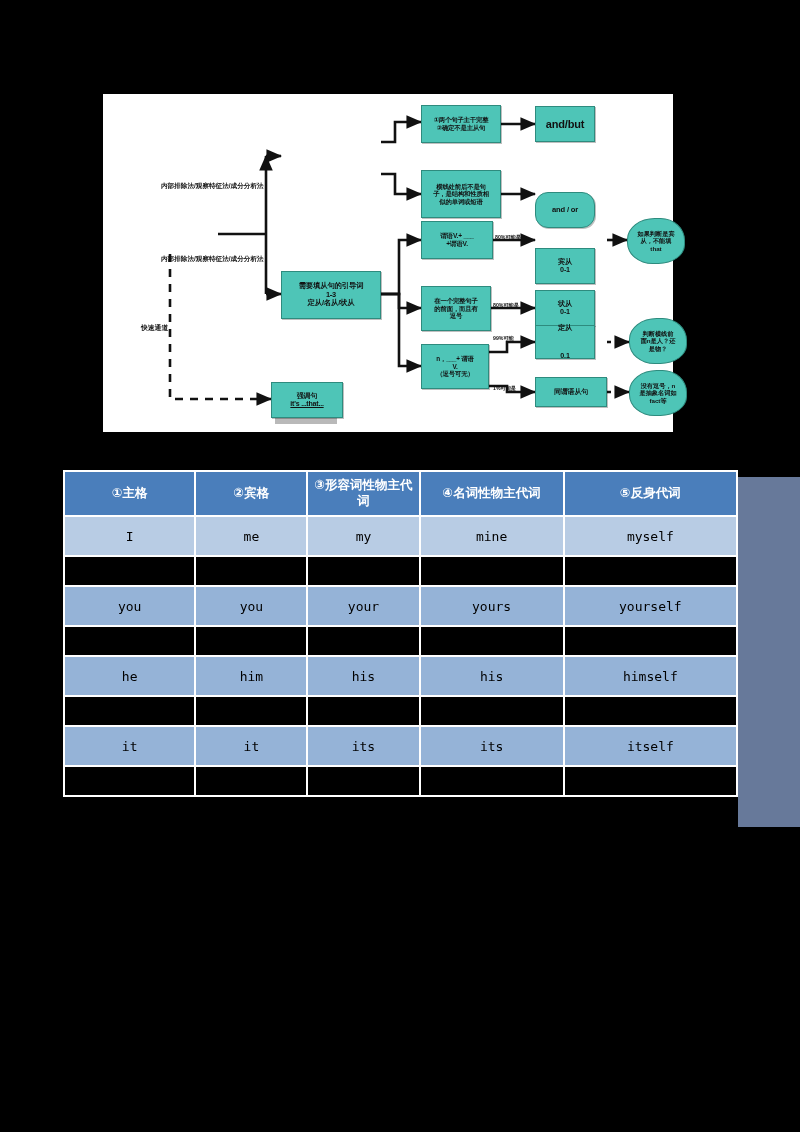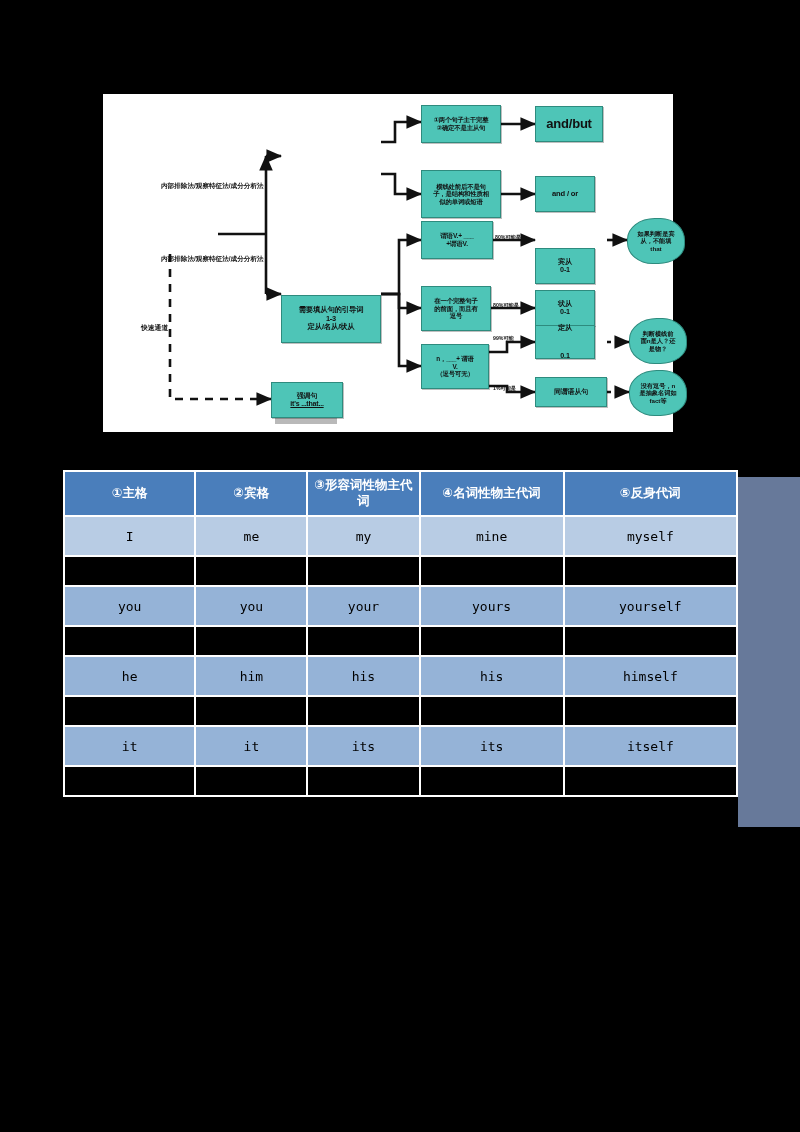--- a/index.html
+++ b/index.html
@@ -107,42 +107,42 @@
         <path d="M504,298 L526,298" marker-end="url(#ah)"></path>
       </g>
 
       <g stroke="#111" stroke-width="2.6" fill="none" stroke-dasharray="8 7">
         <path d="M67,160 L67,305 L168,305" marker-end="url(#ah)"></path>
       </g>
     </svg>
 
 
 
-    <div class="node" style="left:178px;top:177px;width:100px;height:48px;font-size:7.4px;margin-top:24px;">
+    <div class="node" style="left:178px;top:177px;width:100px;height:48px;font-size:7.4px;">
       <span>需要填从句的引导词</span>
       <span>1-3</span>
       <span>定从/名从/状从</span>
     </div>
 
     <div class="node" style="left:318px;top:11px;width:80px;height:38px;font-size:6.4px;">
       <span>①两个句子主干完整</span>
       <span>②确定不是主从句</span>
     </div>
 
     <div class="node wrap" style="left:318px;top:76px;width:80px;height:48px;font-size:6.4px;">
       <span>横线处前后不是句</span>
       <span>子，是结构和性质相</span>
       <span>似的单词或短语</span>
     </div>
 
-    <div class="node" style="left:432px;top:12px;width:68px;height:36px;font-size:13px;">
+    <div class="node" style="left:432px;top:12px;width:60px;height:36px;font-size:11px;">
       <span>and/but</span>
     </div>
 
-    <div class="node" style="left:432px;top:82px;width:60px;height:36px;font-size:7.6px;">
+    <div class="node" style="left:432px;top:98px;width:60px;height:36px;font-size:7.6px;border-radius:13px;">
       <span>and / or</span>
     </div>
 
     <div class="node" style="left:318px;top:127px;width:72px;height:38px;font-size:6.6px;">
       <span>谓语V.+ ___</span>
       <span>+谓语V.</span>
     </div>
 
     <div class="node wrap" style="left:318px;top:192px;width:70px;height:45px;font-size:6.4px;">
       <span>在一个完整句子</span>

